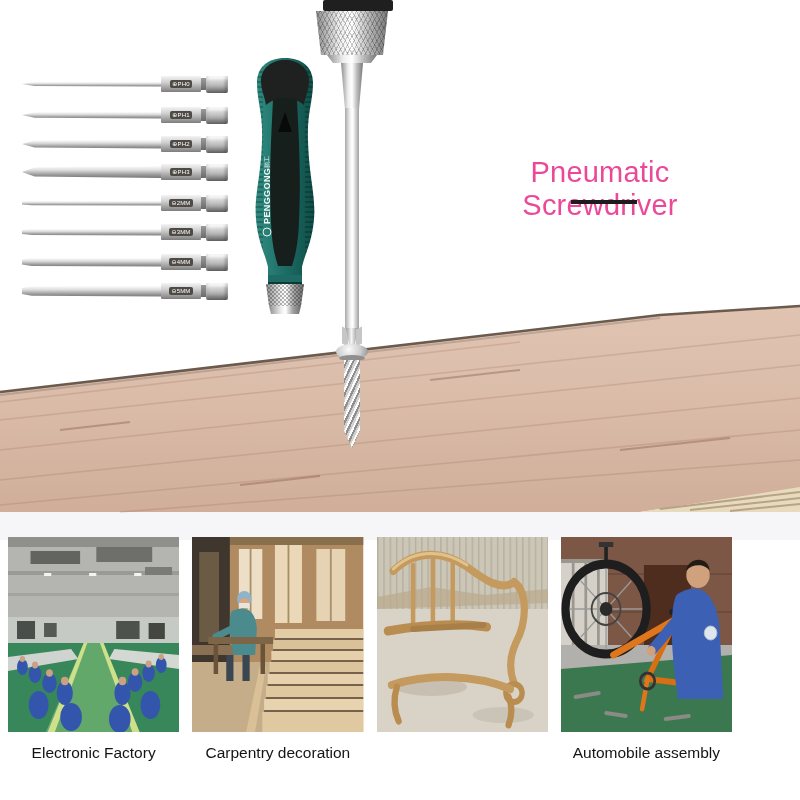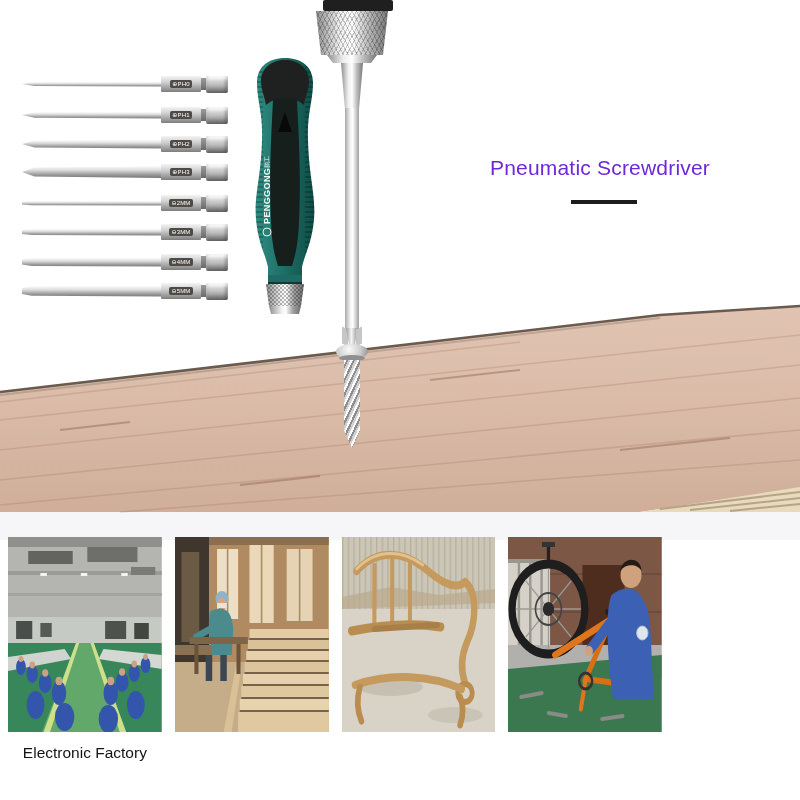--- a/index.html
+++ b/index.html
@@ -3,21 +3,21 @@
 <meta charset="utf-8">
 <style>
   html,body{margin:0;padding:0;background:#fff;}
   #app{position:relative;width:800px;height:800px;background:#fff;overflow:hidden;
        font-family:"Liberation Sans",sans-serif;color:#1c1c1c;}
 
   
   .hero{position:absolute;inset:0 0 auto 0;height:537px;}
 
   .title{position:absolute;left:450px;top:156px;width:300px;text-align:center;
-         font-size:21px;font-weight:500;color:#6d28d9;letter-spacing:.2px;}
+         font-size:29px;font-weight:500;color:#ec4899;letter-spacing:.2px;}
   .title-underline{position:absolute;left:571px;top:200px;width:66px;height:4px;background:#1c1c1c;}
 
   
   .bit{position:absolute;left:22px;width:206px;height:24px;display:flex;align-items:center;}
   .bit-shaft{flex:1;background:linear-gradient(180deg,#fdfdfd 0%,#dcdcdc 35%,#9c9c9c 72%,#757575 100%);}
   .bit.ph .bit-shaft{clip-path:polygon(0 50%,9% 12%,100% 0%,100% 100%,9% 88%);}
   .bit.sl .bit-shaft{clip-path:polygon(0 22%,7% 6%,100% 0%,100% 100%,7% 94%,0 78%);}
   .bit-collar{width:40px;height:16px;display:flex;align-items:center;justify-content:center;
               background:linear-gradient(180deg,#f4f4f4,#cfcfcf 40%,#939393 85%,#7c7c7c);border-radius:1px;}
   .bit-label{font-size:6px;line-height:8px;color:#fff;background:#4e4a45;padding:0 2px;border-radius:2px;
@@ -50,21 +50,21 @@
             background:linear-gradient(90deg,#9a9a9a,#f6f6f6 45%,#8d8d8d);
             clip-path:polygon(0 0,100% 0,60% 100%,40% 100%);}
   .screw-head{left:336px;top:344px;width:32px;height:15px;border-radius:50%;
               background:radial-gradient(circle at 40% 35%,#fafafa,#cdcdcd 55%,#8b8b8b);}
   .screw-flange{left:339px;top:355px;width:26px;height:6px;border-radius:50%;background:#8f8f8f;}
   .screw-shank{left:344px;top:360px;width:16px;height:88px;
                clip-path:polygon(0 0,100% 0,100% 80%,50% 100%,0 80%);
                background:repeating-linear-gradient(115deg,#fbfbfb 0 2px,#8f8f8f 2px 4px,#cfcfcf 4px 6px);}
 
   
-  .apps{position:absolute;left:8px;top:537px;width:654px;display:grid;
+  .apps{position:absolute;left:8px;top:537px;width:724px;display:grid;
         grid-template-columns:repeat(4,1fr);gap:13px;}
   .apps figure{margin:0;display:flex;flex-direction:column;}
   .apps svg.photo{width:100%;height:195px;display:block;}
   .apps figcaption{margin-top:12px;text-align:center;font-size:15.5px;color:#141414;}
 
   .abs{position:absolute;}
 </style>
 </head>
 <body>
 
@@ -324,20 +324,21 @@
           <rect x="52" y="66" width="12" height="5" fill="#e9e4da"></rect>
           <path d="M44,74 C60,68 70,72 72,92 L70,118 L46,118 C42,100 40,82 44,74 Z" fill="#4b8b8d"></path>
           <path d="M48,90 L26,100" stroke="#4b8b8d" stroke-width="7" stroke-linecap="round"></path>
           <rect x="38" y="118" width="8" height="26" fill="#3c4650"></rect>
             <rect x="56" y="118" width="8" height="26" fill="#3c4650"></rect>
         </g>
         <rect x="18" y="100" width="72" height="7" fill="#7d6547"></rect>
         <rect x="24" y="107" width="5" height="30" fill="#6b533a"></rect>
           <rect x="76" y="107" width="5" height="30" fill="#6b533a"></rect>
       </svg>
+      <figcaption>Carpentry decoration</figcaption>
     </figure>
 
     <figure>
       <svg class="photo" viewBox="0 0 190 195" preserveAspectRatio="none">
         <defs>
           <pattern id="corrP" width="7" height="72" patternUnits="userSpaceOnUse">
             <rect width="1.6" height="72" fill="rgba(100,95,80,.22)"></rect>
           </pattern>
         </defs>
         <rect width="190" height="72" fill="#ccc6b6"></rect>
@@ -398,16 +399,17 @@
         </g>
         <g>
           <path d="M128,58 C150,44 172,52 176,92 L180,162 L130,162 C122,118 120,72 128,58 Z" fill="#3c60b4"></path>
           <path d="M132,80 C120,92 110,104 102,112" stroke="#3c60b4" stroke-width="11" stroke-linecap="round" fill="none"></path>
           <circle cx="100" cy="114" r="5" fill="#cfa17c"></circle>
           <circle cx="152" cy="38" r="13" fill="#cfa17c"></circle>
           <path d="M139,34 C140,20 164,18 165,34 C160,27 146,26 139,34 Z" fill="#241c14"></path>
           <circle cx="166" cy="96" r="7" fill="#dfe7ee" stroke="#b9c2cc"></circle>
         </g>
       </svg>
+      <figcaption>Automobile assembly</figcaption>
     </figure>
 
   </div>
 </div>
 
 </body></html>

